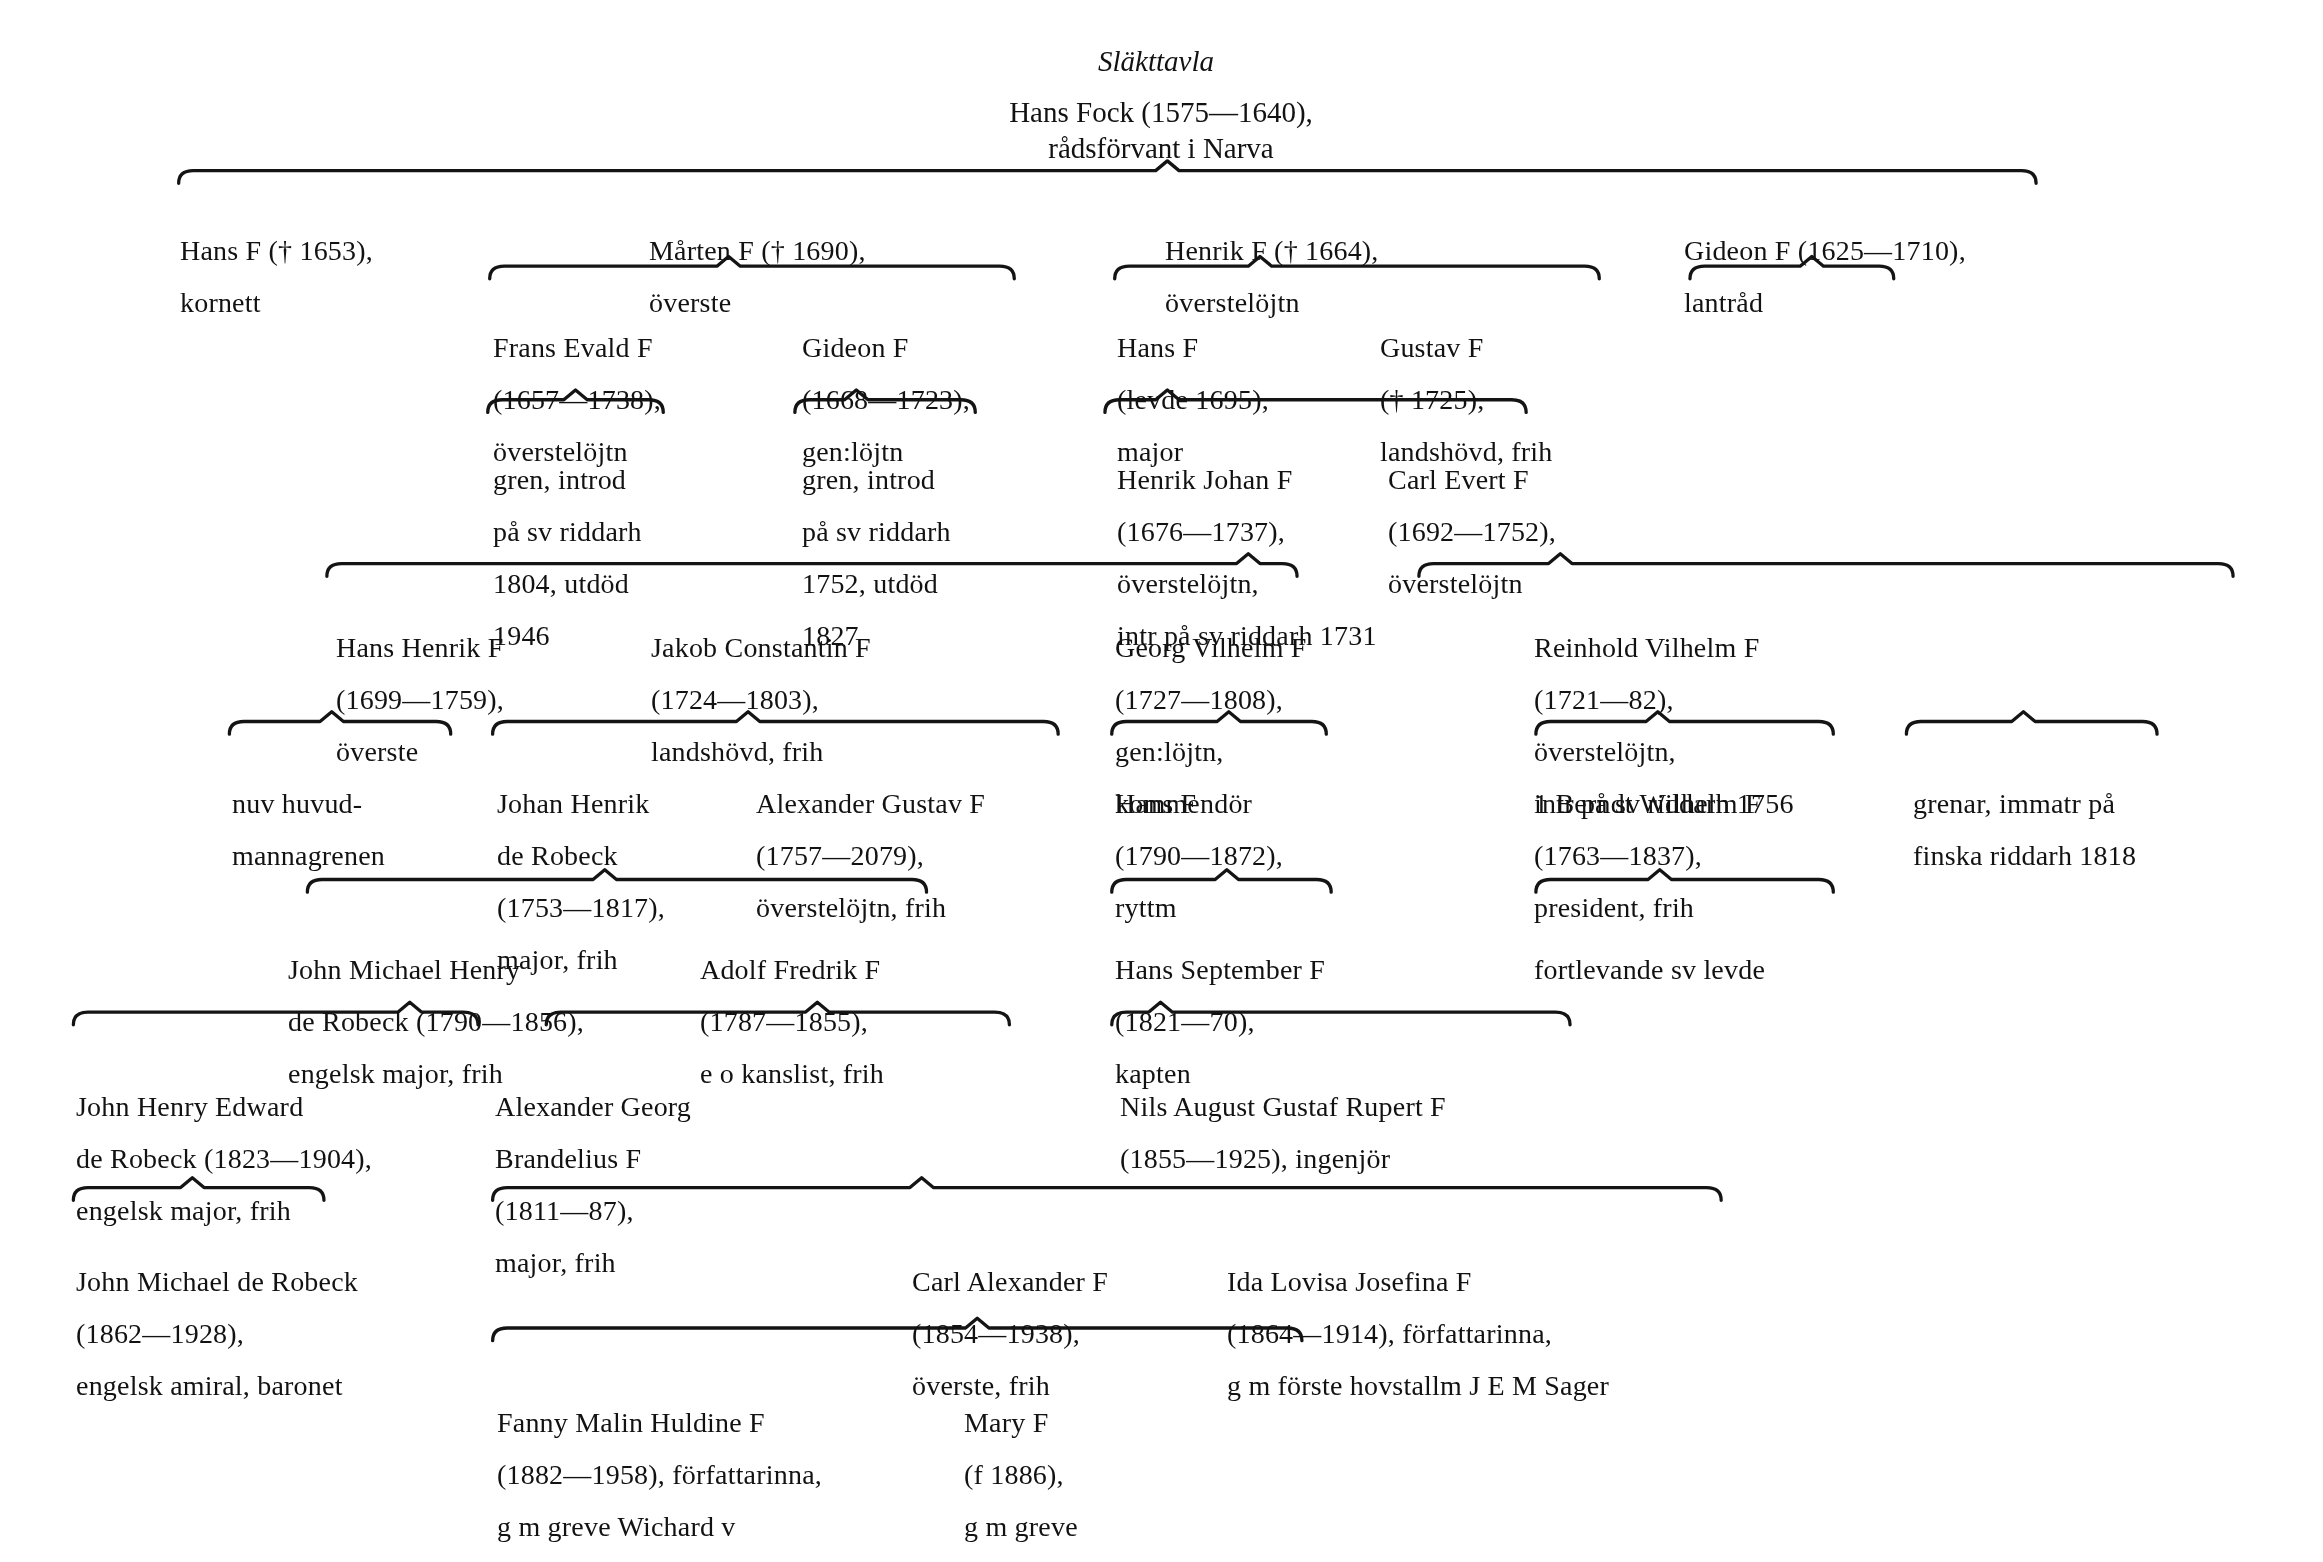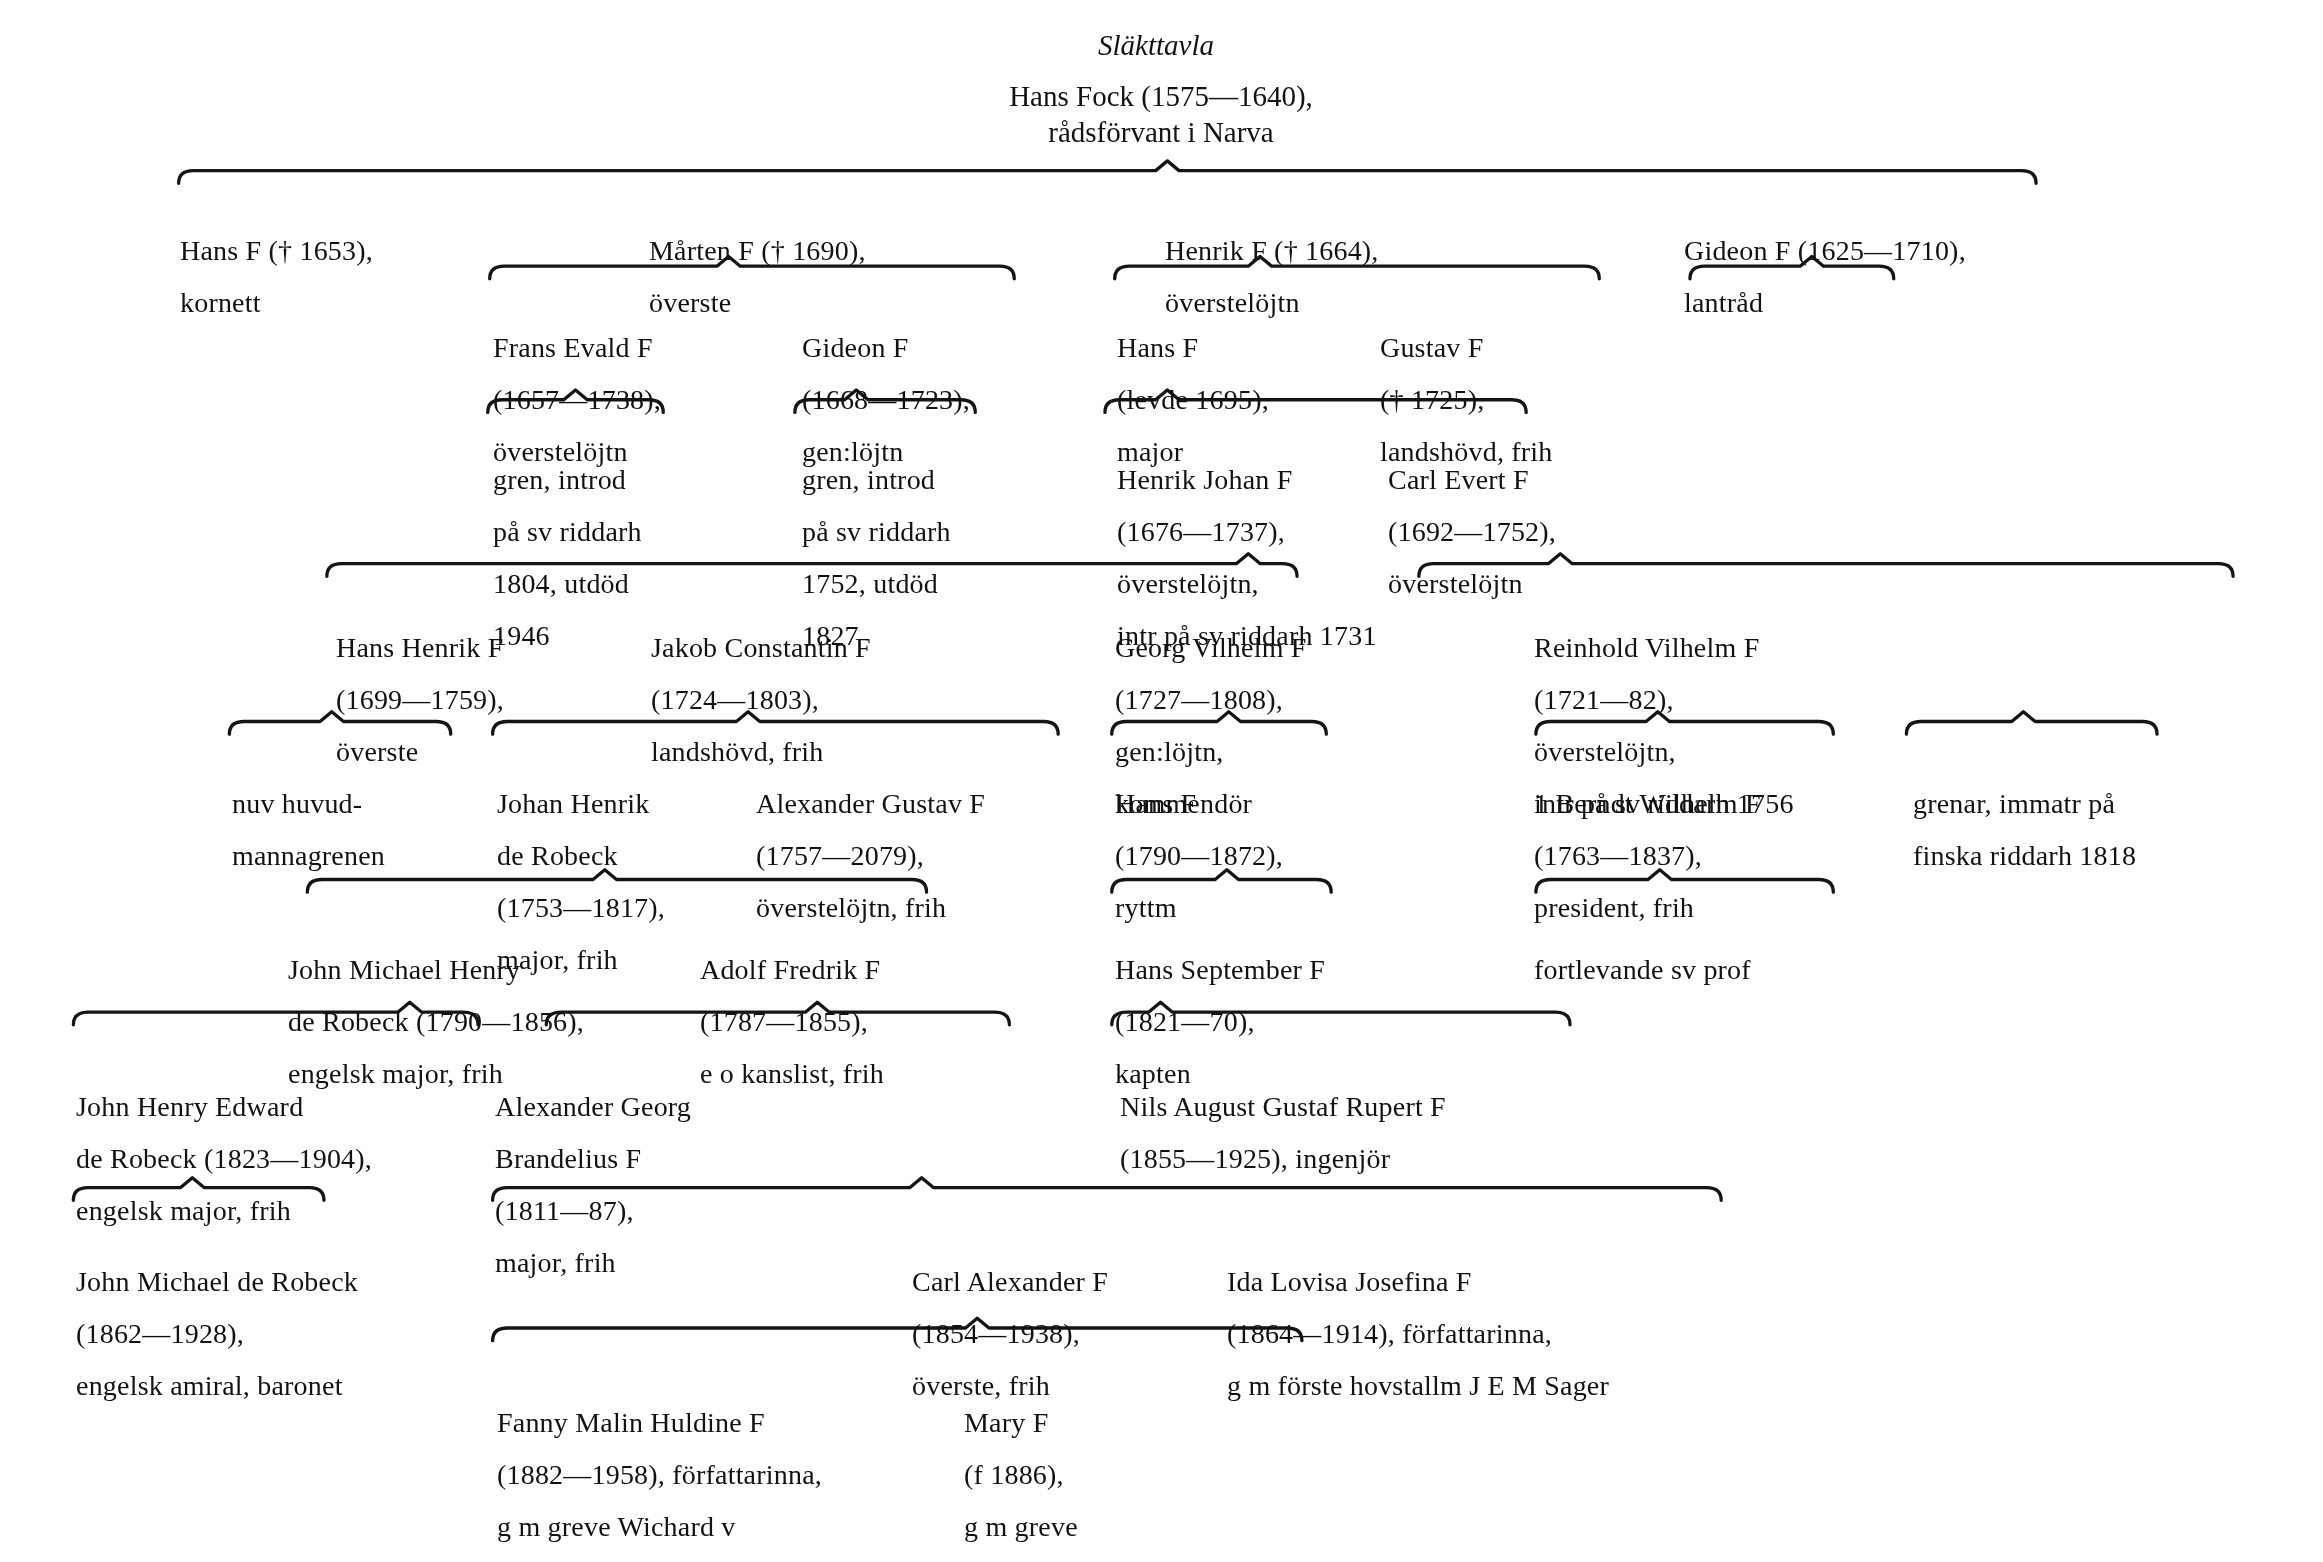--- a/index.html
+++ b/index.html
@@ -18,20 +18,21 @@
     font-size: 28px;
     line-height: 52px;
     letter-spacing: 0.2px;
     margin-top: 37px;
   }
   .centered {
     position: absolute;
     transform: translateX(-50%);
     white-space: pre;
     text-align: center;
+    margin-top: 16px;
   }
   #tree-title {
     font-style: italic;
     font-size: 29px;
     line-height: 33px;
   }
   .root-line {
     font-size: 29px;
     line-height: 36px;
   }
@@ -157,21 +158,21 @@
 
   <div class="n" style="left:288px;  top:907px">John Michael Henry
 de Robeck (1790—1856),
 engelsk major, frih</div>
   <div class="n" style="left:700px;  top:907px">Adolf Fredrik F
 (1787—1855),
 e o kanslist, frih</div>
   <div class="n" style="left:1115px; top:907px">Hans September F
 (1821—70),
 kapten</div>
-  <div class="n" style="left:1534px; top:907px">fortlevande sv prof</div>
+  <div class="n" style="left:1534px; top:907px">fortlevande sv levde</div>
 
   <div class="n" style="left:76px;   top:1044px">John Henry Edward
 de Robeck (1823—1904),
 engelsk major, frih</div>
   <div class="n" style="left:495px;  top:1044px">Alexander Georg
 Brandelius F
 (1811—87),
 major, frih</div>
   <div class="n" style="left:1120px; top:1044px">Nils August Gustaf Rupert F
 (1855—1925), ingenjör</div>

